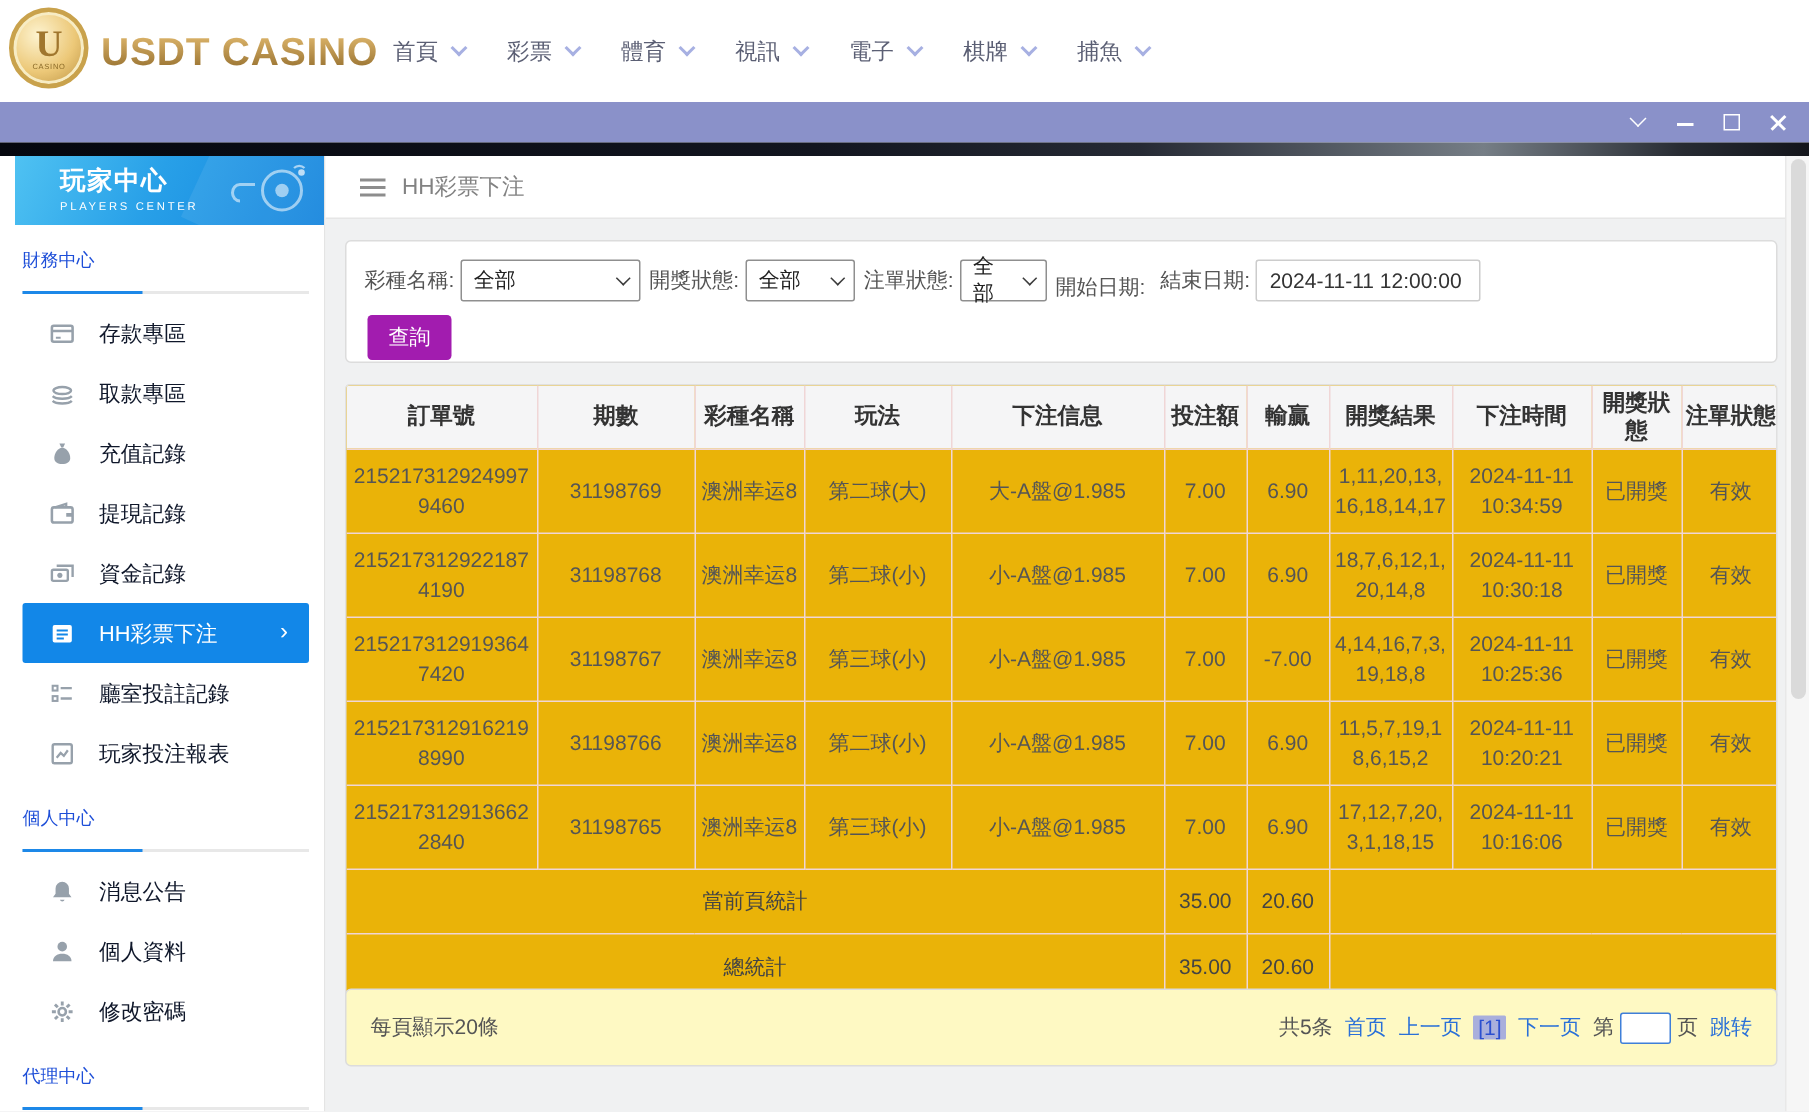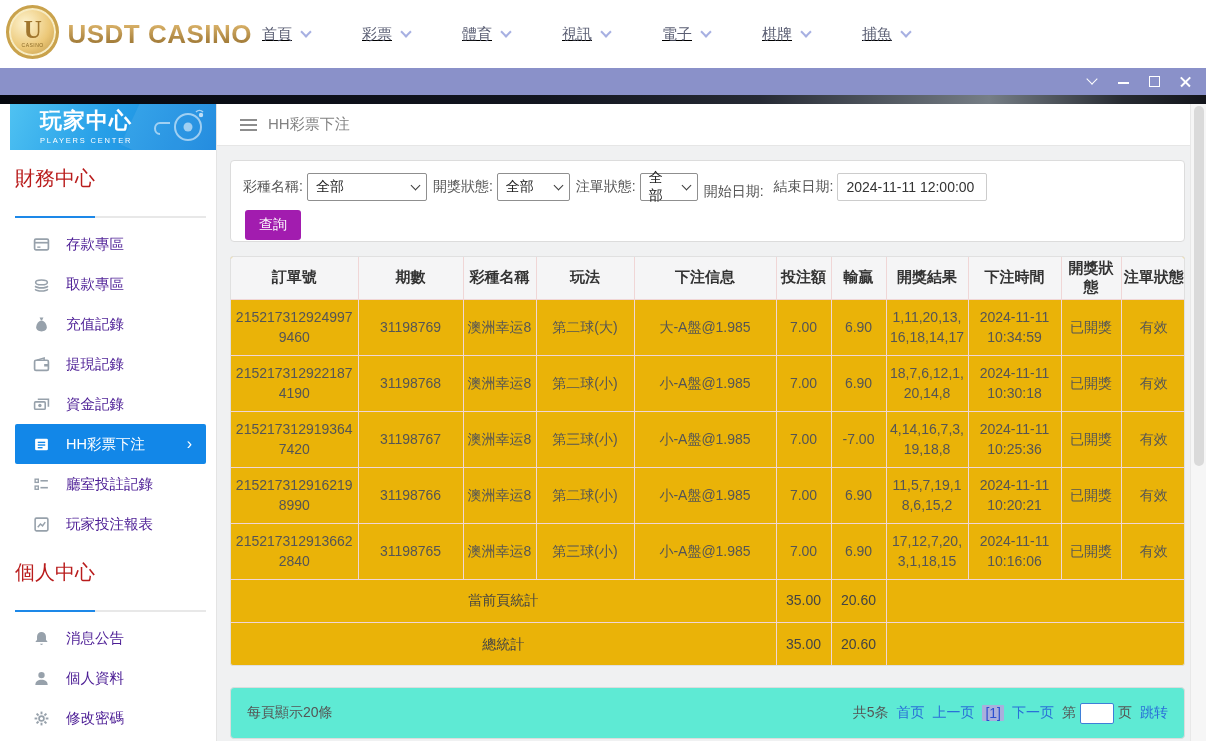--- a/index.html
+++ b/index.html
@@ -11,21 +11,21 @@
   .logo { display:flex; align-items:center; gap:8px; padding-left:6px; width:252px; }
   .coin { width:54px; height:54px; border-radius:50%; margin-top:-4px;
           background:radial-gradient(circle at 35% 32%, #fdf3cf, #ecc878 55%, #b98f3e);
           border:3px solid #c9a24c; box-shadow:inset 0 0 0 2px #f7ecc4;
           display:flex; flex-direction:column; align-items:center; justify-content:center; }
   .coin-u { font-weight:800; font-size:25px; color:#a0762e; font-family:"Liberation Serif","DejaVu Serif",serif; line-height:1; }
   .coin-sub { font-size:5px; color:#8a6a28; letter-spacing:.5px; }
   .brand { font-size:26px; font-weight:800; letter-spacing:.5px;
            background:linear-gradient(180deg,#dcb46a 15%,#96702f 90%);
            -webkit-background-clip:text; background-clip:text; color:transparent; white-space:nowrap; }
-  .top-nav { display:flex; gap:52px; margin-left:10px;text-decoration:underline; }
+  .top-nav { display:flex; gap:28px; margin-left:10px; }
   .nav-item { display:flex; align-items:center; font-size:15px; color:#5b5f74; cursor:pointer; white-space:nowrap; }
   .nav-chev { width:8px; height:8px; border-right:2px solid #a7b0e2; border-bottom:2px solid #a7b0e2;
               transform:rotate(45deg); margin-left:10px; margin-top:-5px; }
 
   
   .titlebar { position:absolute; top:68px; left:0; width:1206px; height:27px; background:#8a91c9;
               display:flex; align-items:center; justify-content:flex-end; gap:15px; padding-right:12px; }
   .win-btn { width:16px; height:15px; position:relative; display:inline-block; cursor:pointer; }
   .wchev { width:8px; height:8px; border-right:1.5px solid #fff; border-bottom:1.5px solid #fff;
            transform:rotate(45deg); position:absolute; top:1px; left:3px; }
@@ -39,27 +39,27 @@
                background:linear-gradient(90deg,#05070e,#12151f 45%,#262a34 63%,#767e86 82%,#272b32 93%,#13151b); }
 
   
   .sidebar { position:absolute; left:0; top:104px; width:217px; height:637px; background:#fff;
              border-right:1px solid #e4e4e4; overflow:hidden; }
   .side-head { margin-left:10px; height:46px; position:relative; overflow:hidden;
                background:linear-gradient(115deg,#4fc2f2 0%,#28a0e8 45%,#1283dd 100%);
                color:#fff; display:flex; align-items:center; justify-content:space-between; padding:0 8px 0 30px; }
   .side-head::after { content:""; position:absolute; left:60%; top:-20px; width:120px; height:90px;
                       background:rgba(255,255,255,.08); transform:rotate(25deg); }
-  .side-title { font-size:22px; font-weight:700; letter-spacing:1px; line-height:1.1; }
+  .side-title { font-size:17px; font-weight:700; letter-spacing:1px; line-height:1.1; }
   .side-sub { font-size:7.5px; letter-spacing:1.8px; margin-top:2px; }
-  .section-title { font-size:20px; color:#b91c1c; padding:15px 0 24px 15px; }
+  .section-title { font-size:12px; color:#1d4ed8; padding:15px 0 12px 15px; }
   .section-rule { height:2px; background:#e8e8e8; margin:0 10px 6px 15px; position:relative; }
   .section-rule::before { content:""; position:absolute; left:0; top:0; height:2px; width:80px; background:#1d88e8; }
   .side-item { height:40px; display:flex; align-items:center; padding-left:33px;
-               font-size:14.5px; color:#4c1d95; cursor:pointer; }
+               font-size:14.5px; color:#0f172a; cursor:pointer; }
   .side-item .s-icon { width:17px; height:17px; color:#97a1ab; margin-right:16px; flex:0 0 17px; }
   .side-item.active { background:#1287e8; color:#fff; margin:0 10px 0 15px; padding-left:18px; border-radius:2px; }
   .side-item.active .s-icon { color:#fff; }
   .side-arrow { display:none; margin-left:auto; margin-right:14px; font-size:16px; line-height:1; }
   .side-item.active .side-arrow { display:block; }
 
   
   .main { position:absolute; left:217px; top:104px; width:973px; height:637px; background:#f0f1f2; }
   .breadcrumb { height:42px; background:#fff; border-bottom:1px solid #e6e6e6;
                 display:flex; align-items:center; gap:11px; padding-left:23px; color:#828282; font-size:15px; }
@@ -88,21 +88,21 @@
        border:1px solid #f0d6d6; padding:0; }
   td { height:56px; font-size:14px; color:#555; text-align:center; border:1px solid #f0d6d6;
        padding:2px 3px; line-height:1.45; }
   td.ba { word-break:break-all; }
   tr.summary td { height:43px; color:#444; }
   tr:first-child th { border-top:none; }
   td:first-child, th:first-child { border-left:none; }
   td:last-child, th:last-child { border-right:none; }
   tr.summary:last-child td { border-bottom:none; }
 
-  .footer-panel { position:absolute; left:13px; top:583px; width:955px; height:52px; background:#5eead4;
+  .footer-panel { position:absolute; left:13px; top:555px; width:955px; height:52px; background:#fef9c3;
                   border:1px solid #dcdcdc; border-radius:4px; display:flex; align-items:center;
                   justify-content:space-between; padding:0 16px; font-size:14px; color:#555; }
   .pager { display:flex; align-items:center; gap:8px; }
   .pager a { color:#2a70d8; cursor:pointer; text-decoration:none; }
   .cur { background:#a9afdc; color:#2b4fd0; padding:0 3px; border-radius:1px; }
   .jump-input { width:34px; height:21px; border:1px solid #3f7fd8; border-radius:2px; }
   .jump-group { display:flex; align-items:center; gap:4px; }
 
   .page-scrollbar { position:absolute; right:0; top:104px; width:16px; height:637px; background:#f6f6f6;
                     border-left:1px solid #e8e8e8; }

